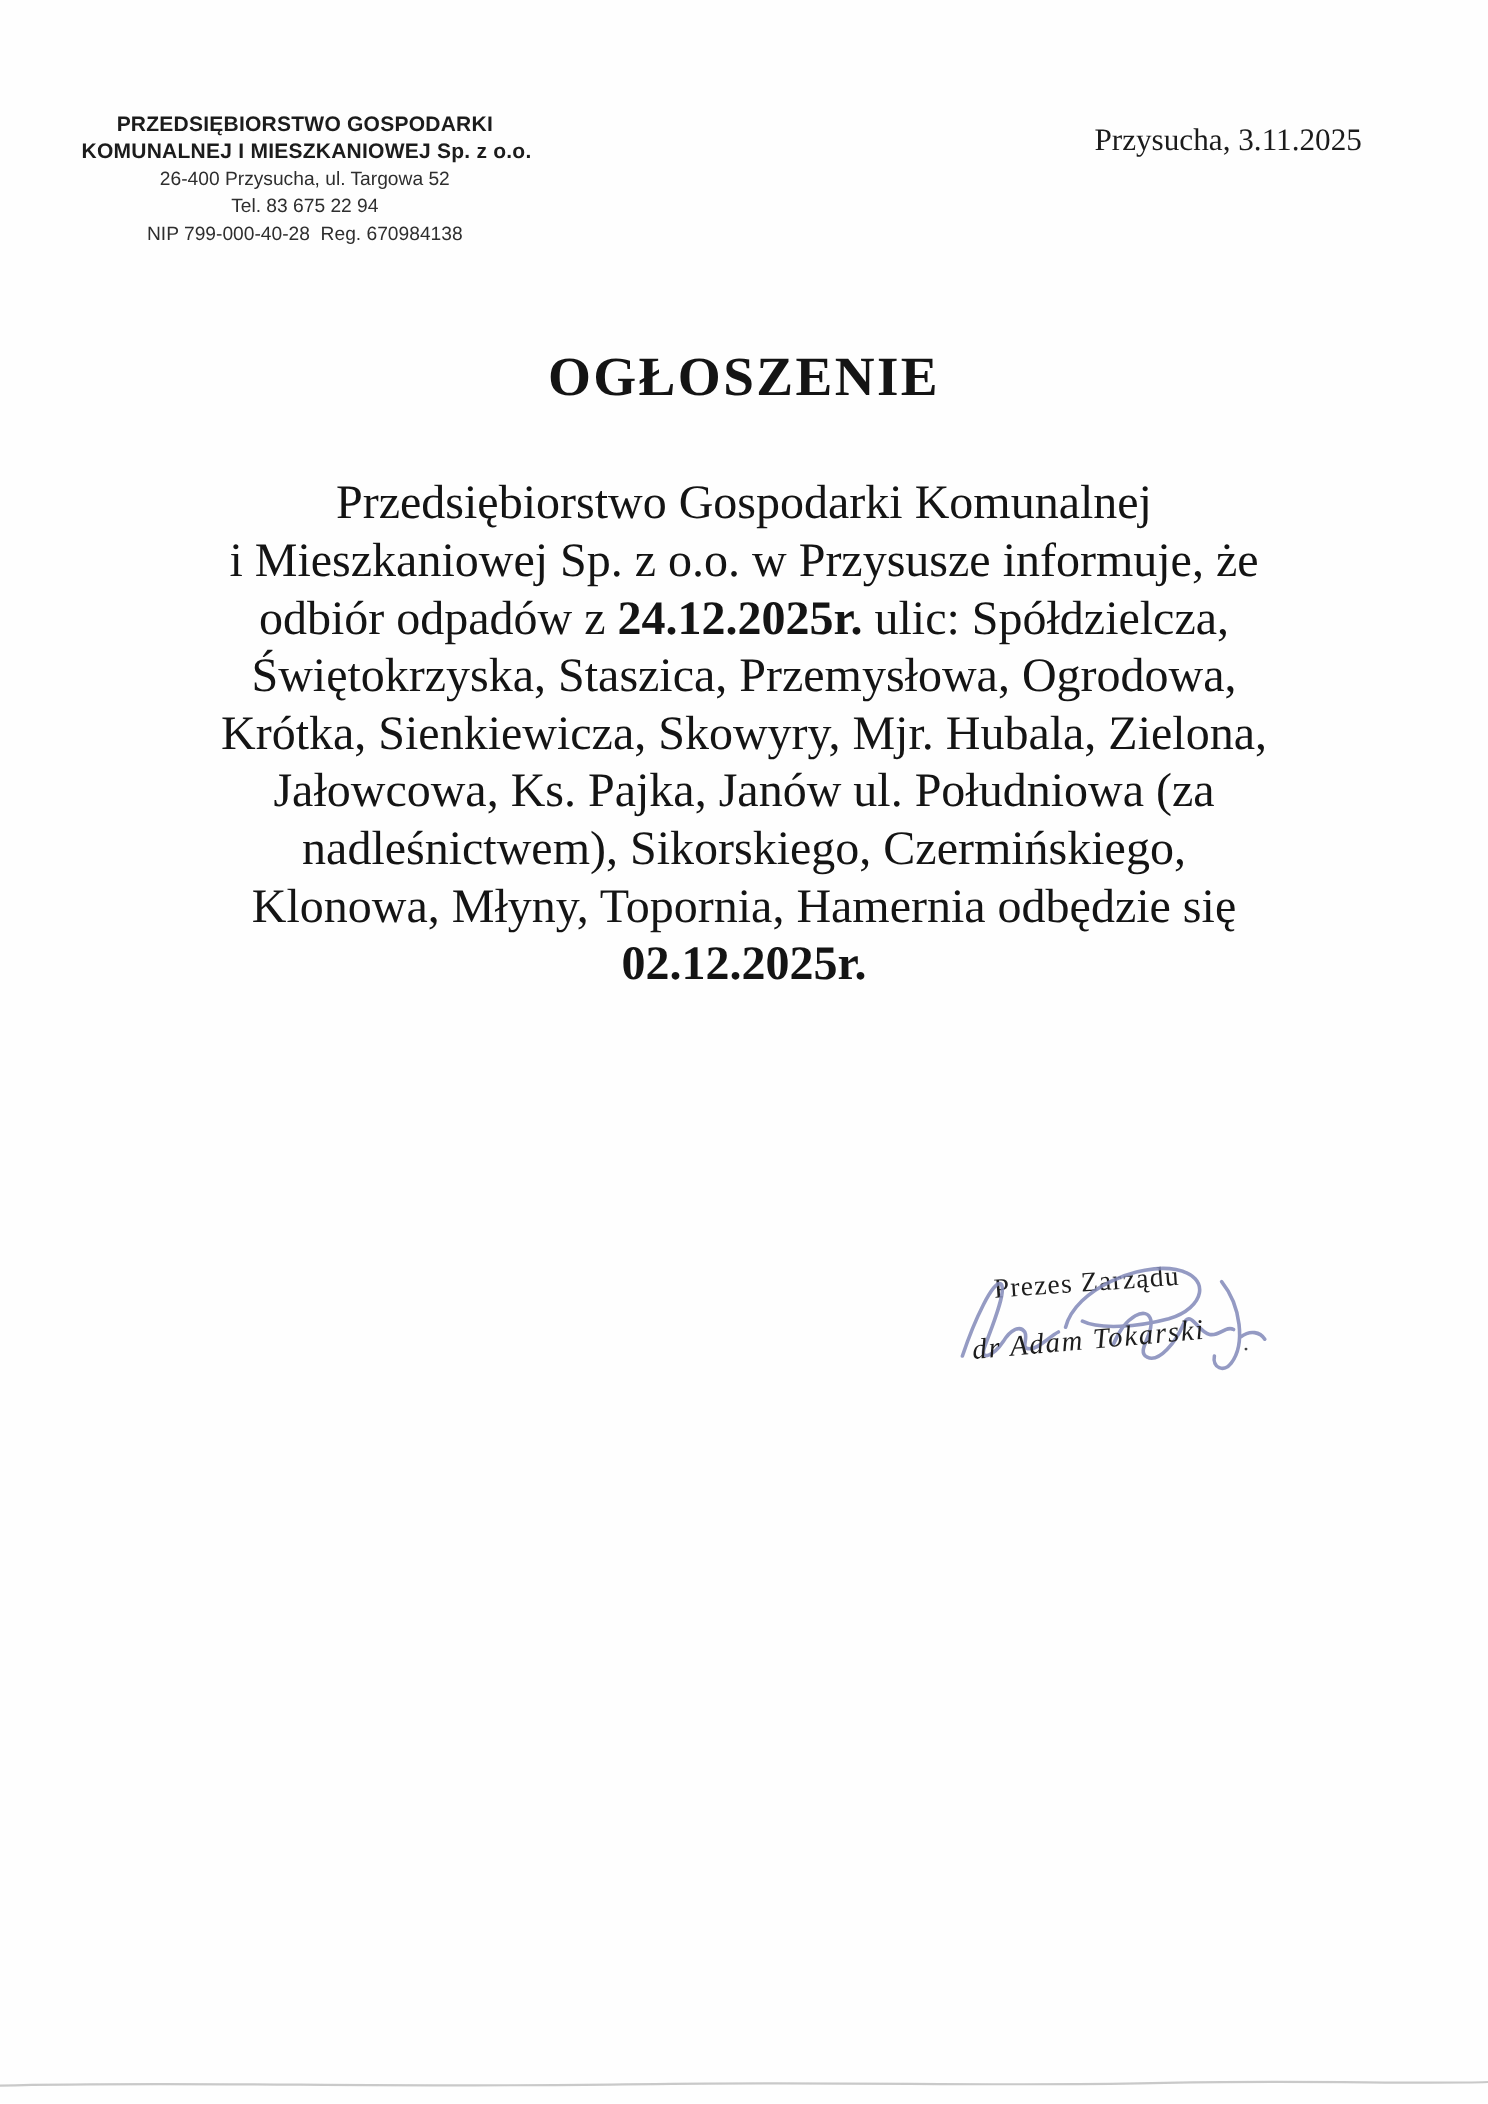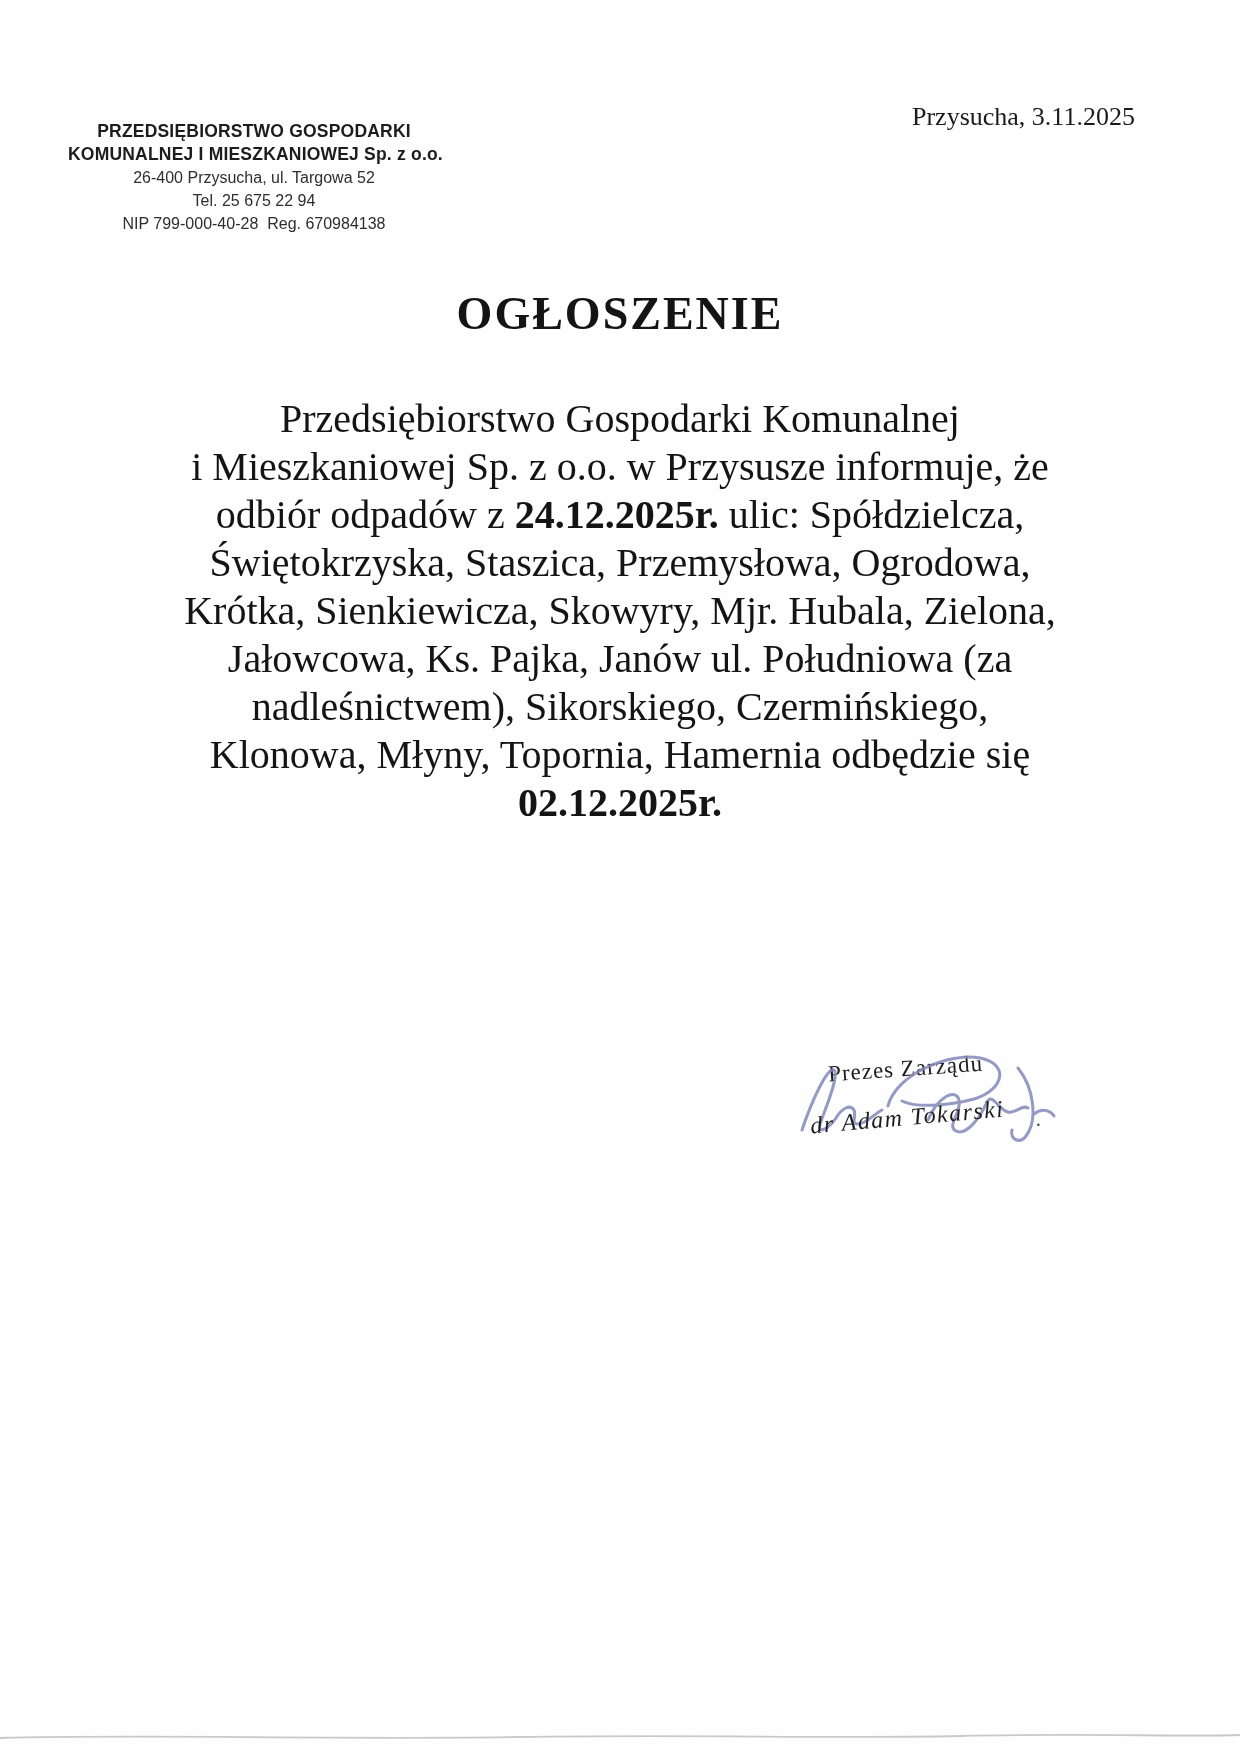--- a/index.html
+++ b/index.html
@@ -15,21 +15,20 @@
 
   
   .stamp {
     position: absolute;
     left: 68px;
     top: 92px;
     width: 372px;
     text-align: center;
     font-family: "Liberation Sans", sans-serif;
     color: #222;
-    margin-top: 28px;
   }
   .stamp .s-line { display: block; white-space: pre; }
   .stamp .s-bold {
     font-weight: 700;
     font-size: 17.5px;
     line-height: 23px;
     letter-spacing: 0.2px;
     color: #1c1c1c;
   }
   .stamp .s-reg {
@@ -132,21 +131,21 @@
 </style>
 </head>
 <body>
 
 <div class="page">
 
   <div class="stamp">
     <span class="s-line s-bold">PRZEDSIĘBIORSTWO GOSPODARKI</span>
     <span class="s-line s-bold">KOMUNALNEJ I MIESZKANIOWEJ Sp. z o.o.</span>
     <span class="s-line s-reg">26-400 Przysucha, ul. Targowa 52</span>
-    <span class="s-line s-reg">Tel. 25 675 22 94</span>
+    <span class="s-line s-reg">Tel. 83 675 22 94</span>
     <span class="s-line s-reg">NIP 799-000-40-28  Reg. 670984138</span>
   </div>
 
   <div class="dateline">Przysucha, 3.11.2025</div>
 
   <div class="title">OGŁOSZENIE</div>
 
   <div class="body-text">
       <div class="body-line"><span>Przedsiębiorstwo Gospodarki Komunalnej</span></div>
       <div class="body-line"><span>i Mieszkaniowej Sp. z o.o. w Przysusze informuje, że</span></div>

